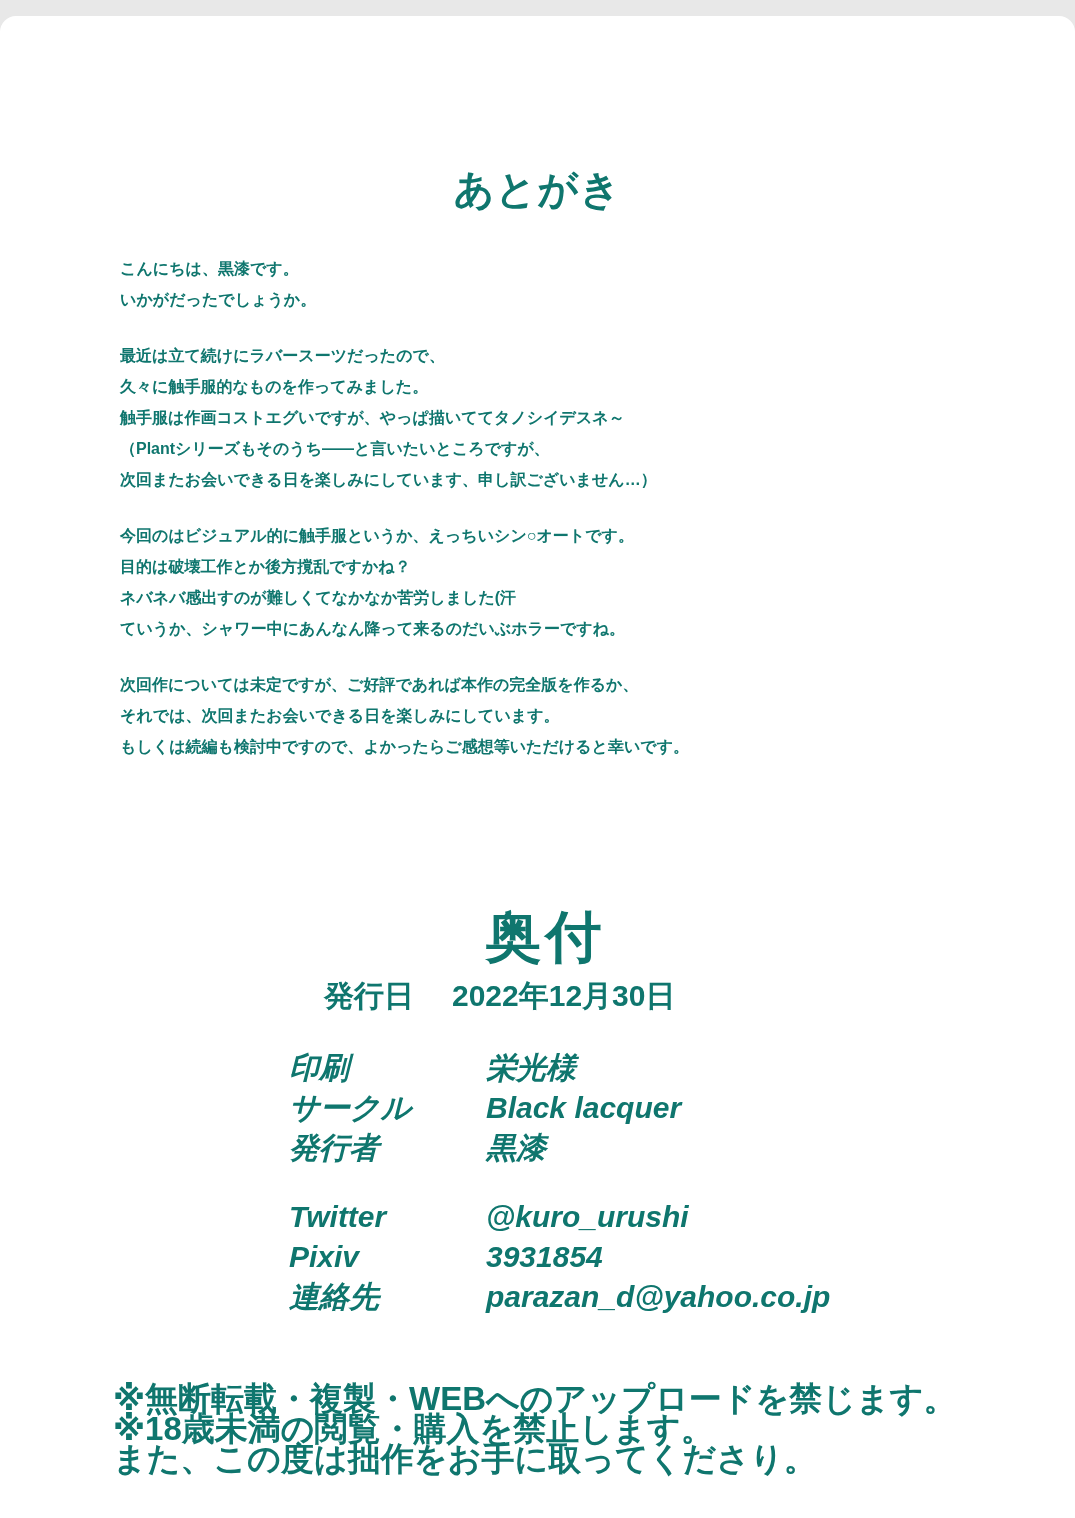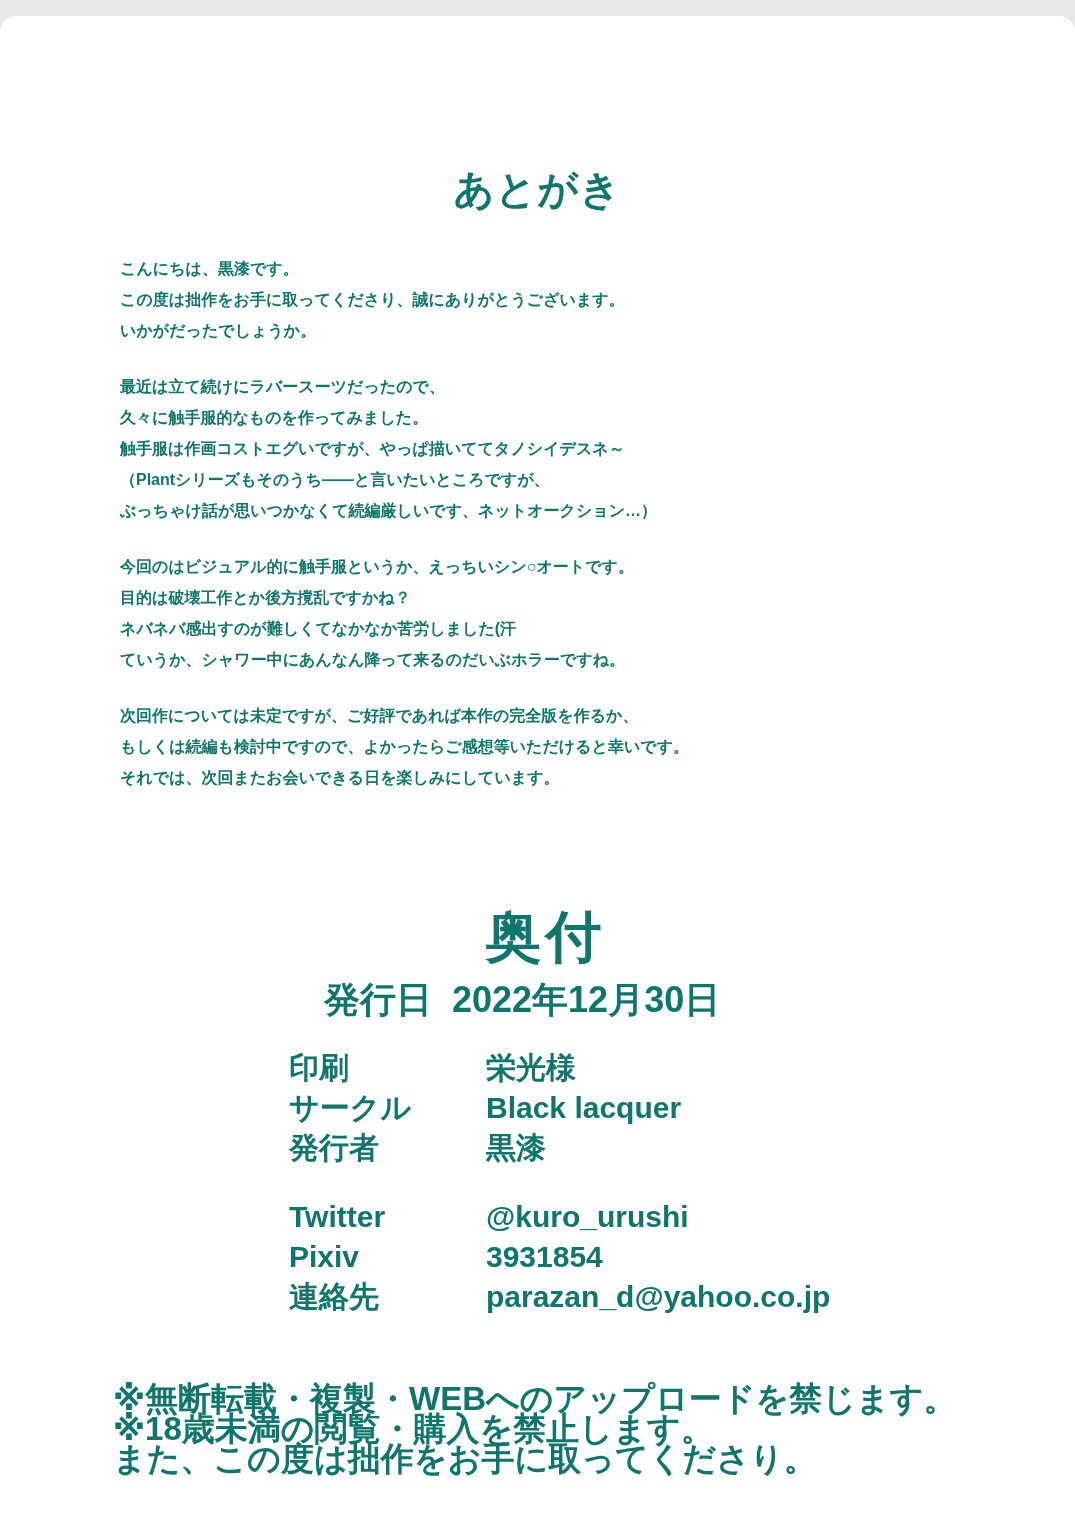--- a/index.html
+++ b/index.html
@@ -37,28 +37,29 @@
     top: 884px; left: 8px;
     width: 100%;
     text-align: center;
     font-size: 56px;
     margin: 0;
     letter-spacing: 4px;
   }
   .issue-row {
     position: absolute;
     top: 960px; left: 324px;
-    font-size: 36px;
+    font-size: 30px;
     white-space: nowrap;
   }
   .issue-row .lbl { display: inline-block; width: 128px; }
   .colo-table {
     position: absolute;
     top: 1032px; left: 289px;
     font-size: 30px;
+    font-style: italic;
   }
   .colo-row { height: 40px; display: flex; align-items: center; white-space: nowrap; }
   .colo-row .lbl { display: inline-block; width: 197px; flex: 0 0 197px; }
   .colo-spacer { height: 29px; }
   .notices {
     position: absolute;
     top: 1368px; left: 113px;
     font-size: 33px;
     line-height: 30px;
   }
@@ -66,40 +67,39 @@
 </head>
 <body>
 
 <div class="page">
 
   <h1 class="afterword-title">あとがき</h1>
 
   <div class="afterword-body">
     <p>
       <span class="line">こんにちは、黒漆です。</span>
-      <span class="line">この度は拙作をお手に取ってくださり、誠にありがとうございます。</span>
       <span class="line">いかがだったでしょうか。</span>
     </p>
     <p>
       <span class="line">最近は立て続けにラバースーツだったので、</span>
       <span class="line">久々に触手服的なものを作ってみました。</span>
       <span class="line">触手服は作画コストエグいですが、やっぱ描いててタノシイデスネ～</span>
       <span class="line">（Plantシリーズもそのうち――と言いたいところですが、</span>
-      <span class="line">ぶっちゃけ話が思いつかなくて続編厳しいです、ネットオークション…）</span>
+      <span class="line">次回またお会いできる日を楽しみにしています、申し訳ございません…）</span>
     </p>
     <p>
       <span class="line">今回のはビジュアル的に触手服というか、えっちいシン○オートです。</span>
       <span class="line">目的は破壊工作とか後方撹乱ですかね？</span>
       <span class="line">ネバネバ感出すのが難しくてなかなか苦労しました(汗</span>
       <span class="line">ていうか、シャワー中にあんなん降って来るのだいぶホラーですね。</span>
     </p>
     <p>
       <span class="line">次回作については未定ですが、ご好評であれば本作の完全版を作るか、</span>
+      <span class="line">それでは、次回またお会いできる日を楽しみにしています。</span>
       <span class="line">もしくは続編も検討中ですので、よかったらご感想等いただけると幸いです。</span>
-      <span class="line">それでは、次回またお会いできる日を楽しみにしています。</span>
     </p>
   </div>
 
   <h2 class="colophon-title">奥付</h2>
 
   <div class="issue-row">
     <span class="lbl">発行日</span><span>2022年12月30日</span>
   </div>
 
   <div class="colo-table">

